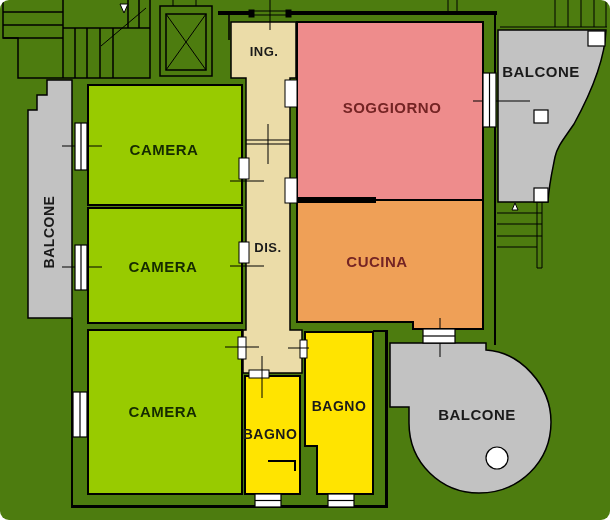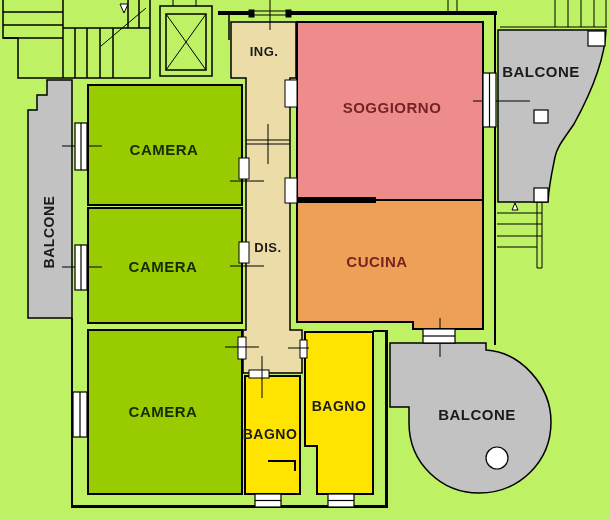--- a/index.html
+++ b/index.html
@@ -1,16 +1,16 @@
 <!DOCTYPE html>
 <html><head>
 <meta charset="utf-8">
 <style>
   html,body{margin:0;padding:0;background:#ffffff;}
-  .stage{width:610px;height:520px;position:relative;background:#bef264;overflow:hidden;}
+  .stage{width:610px;height:520px;position:relative;background:#4d7c0f;overflow:hidden;border-radius:9px;}
   svg{display:block;}
   .lbl{font-family:"Liberation Sans",sans-serif;font-weight:bold;letter-spacing:.5px;}
   .lbl-lg{font-size:15px;}
   .lbl-md{font-size:14px;}
   .lbl-sm{font-size:13px;}
 </style>
 </head>
 <body>
 
 <div class="stage">

